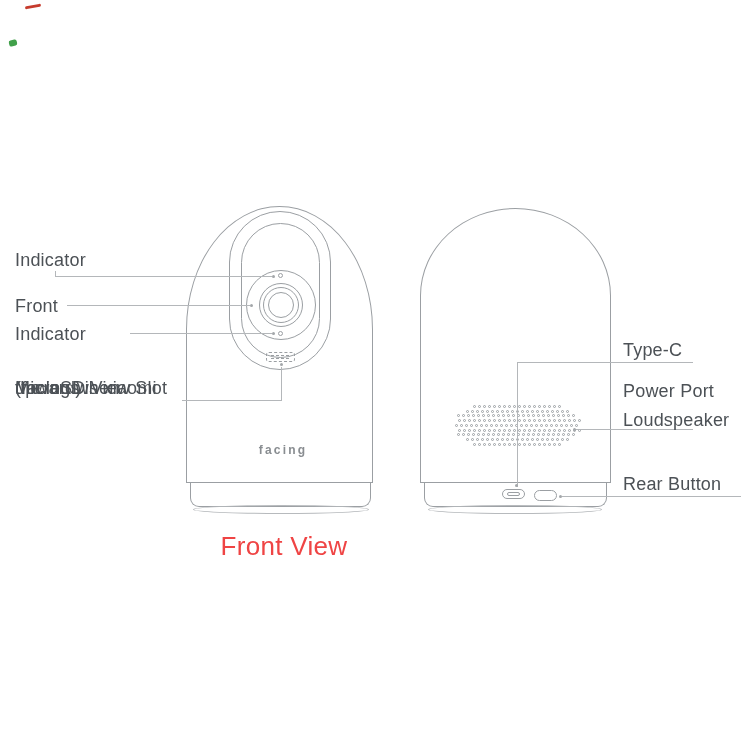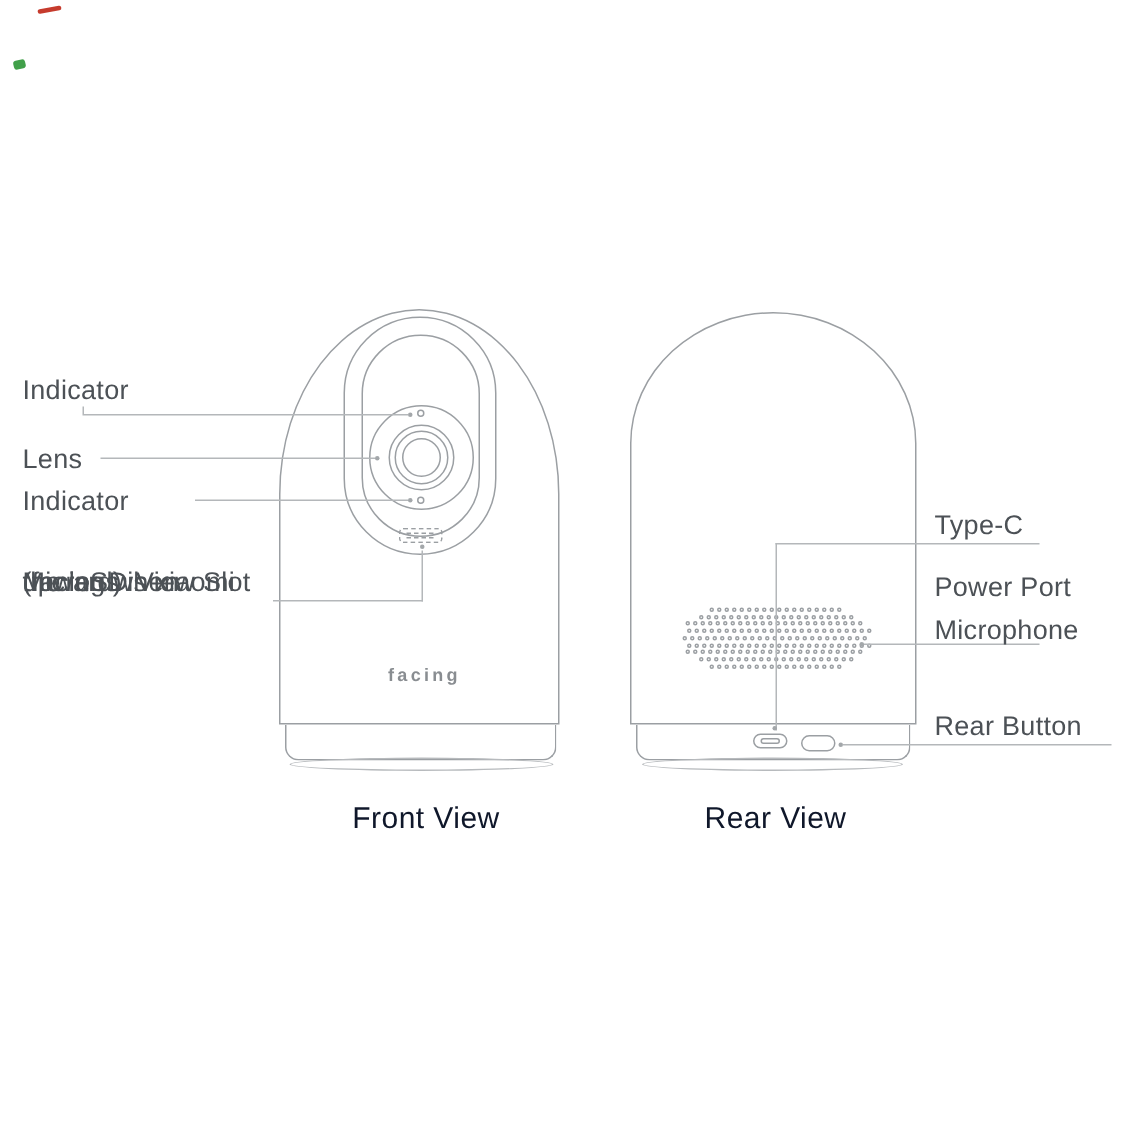--- a/index.html
+++ b/index.html
@@ -9,21 +9,21 @@
   }
   #canvas *{box-sizing:border-box;position:absolute;}
 
   
   .outline{border:1px solid #9b9fa3;background:transparent;}
   .leader{background:#b4b7ba;}
   .leader-h{height:1px;}
   .leader-v{width:1px;}
   .end-dot{width:3px;height:3px;border-radius:50%;background:#a3a7aa;}
   .label{color:#4c5156;font-size:18px;line-height:20px;letter-spacing:.2px;white-space:nowrap;}
-  .caption{color:#0f172a;font-size:20px;line-height:22px;letter-spacing:.3px;text-align:center;width:200px;}
+  .caption{color:#ef4444;font-size:26px;line-height:22px;letter-spacing:.3px;text-align:center;width:200px;}
 
   
   .front-body{left:186px;top:206px;width:187px;height:277px;border-radius:94px 94px 0 0 / 124px 124px 0 0;}
   .front-base{left:190px;top:483px;width:181px;height:24px;border-top:none;border-radius:0 0 9px 9px;}
   .front-foot{left:193px;top:505px;width:176px;height:9px;border:1px solid #b7babd;border-radius:50%;}
   .head-oval-outer{left:229px;top:211px;width:102px;height:159px;border-radius:51px;}
   .head-oval-inner{left:241px;top:223px;width:79px;height:135px;border-radius:40px;}
   .face-circle{left:246px;top:270px;width:70px;height:70px;border-radius:50%;}
   .lens-ring1{left:259px;top:283px;width:44px;height:44px;border-radius:50%;}
   .lens-ring2{left:263px;top:287px;width:36px;height:36px;border-radius:50%;}
@@ -112,21 +112,21 @@
   <div class="dot-indicator end-dot"></div>
   <div class="ln-lens leader leader-h"></div>
   <div class="dot-lens end-dot"></div>
   <div class="ln-microphone leader leader-h"></div>
   <div class="dot-microphone end-dot"></div>
   <div class="ln-microsd-h leader leader-h"></div>
   <div class="ln-microsd-v leader leader-v"></div>
   <div class="dot-microsd end-dot"></div>
 
   <div class="label lbl-indicator">Indicator</div>
-  <div class="label lbl-lens">Lens</div>
+  <div class="label lbl-lens">Front</div>
   <div class="label lbl-microphone">Indicator</div>
   <div class="label lbl-microsd">
     <div>MicroSD View Slot</div>
     <div>(facing when</div>
     <div>the lens is xiaomi</div>
     <div>upward)</div>
   </div>
 
   <div class="caption front-caption">Front View</div>
 
@@ -345,18 +345,17 @@
   <div class="ln-typec-v leader leader-v"></div>
   <div class="ln-typec-h leader leader-h"></div>
   <div class="dot-typec end-dot"></div>
   <div class="ln-speaker leader leader-h"></div>
   <div class="dot-speaker end-dot"></div>
   <div class="ln-reset leader leader-h"></div>
   <div class="dot-reset end-dot"></div>
 
   <div class="label lbl-typec1">Type-C</div>
   <div class="label lbl-typec2">Power Port</div>
-  <div class="label lbl-loudspeaker">Microphone</div>
+  <div class="label lbl-loudspeaker">Loudspeaker</div>
   <div class="label lbl-reset">Rear Button</div>
 
-  <div class="caption rear-caption">Rear View</div>
 
 </div>
 
 </body></html>

